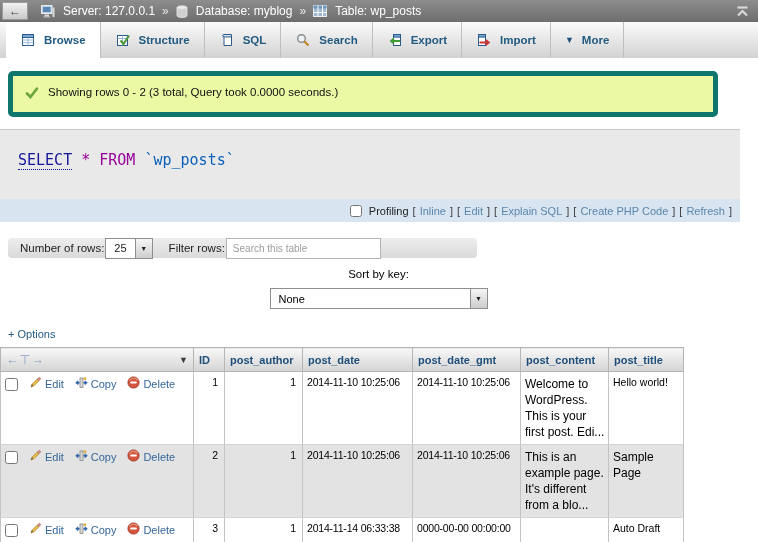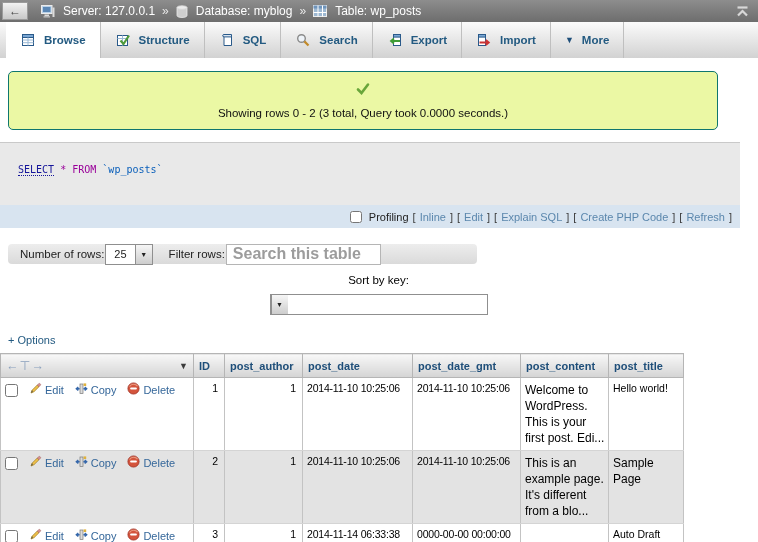--- a/index.html
+++ b/index.html
@@ -36,30 +36,30 @@
     border-right: 1px solid #bfbfbf; color: #235a81;
     font-weight: bold; font-size: 11.5px; cursor: pointer; white-space: nowrap;
   }
   .tab.active { background: #fff; }
   .tab-icon { display: inline-flex; width: 16px; height: 16px; }
   .more-caret { color: #1e4e79; font-size: 9px; }
 
   
   .success {
     margin: 13px 0 0 8px; width: 710px;
-    background: #ebf8a4; border: 1px solid #0f766e; border-radius: 5px;
-    padding: 10px 12px; display: flex; align-items: center; gap: 9px;
-    font-size: 11.5px; color: #111; flex-direction: column;
+    background: #ebf8a4; border: 5px solid #0f766e; border-radius: 5px;
+    padding: 10px 12px; display: flex; align-items: flex-start; gap: 9px;
+    font-size: 11.5px; color: #111;
   }
 
   
   .query-section { margin-top: 12px; width: 740px; border-top: 1px solid #c9c9c9; background: #e9e9e9; }
   .query-code {
     padding: 21px 10px 30px 18px;
-    font-family: "DejaVu Sans Mono", monospace; font-size: 10px;
+    font-family: "DejaVu Sans Mono", monospace; font-size: 15px;
   }
   .tok-select { color: #15159a; border-bottom: 1px dotted #15159a; }
   .tok-punct { color: #990099; }
   .tok-id { color: #0a5fba; }
   .query-toolbar {
     background: #d8e4f0; height: 23px; padding: 0 8px;
     display: flex; justify-content: flex-end; align-items: center; gap: 4px;
     font-size: 11px; color: #222;
   }
   .query-toolbar input { width: 12px; height: 12px; margin-right: 3px; }
@@ -78,21 +78,21 @@
     border: 1px solid #8f8f8f; background: #fff; font-size: 11px; cursor: pointer;
   }
   .fake-select .val { padding: 0 8px; }
   .fake-select .sel-arrow {
     width: 17px; align-self: stretch; display: flex; align-items: center; justify-content: center;
     background: linear-gradient(#f6f6f6, #cdcdcd); border-left: 1px solid #8f8f8f;
     font-size: 7px; color: #222;
   }
   .filter-input {
     width: 155px; height: 21px; border: 1px solid #b5b5b5;
-    font-size: 16px; padding: 0 6px; color: #333; font-family: "Liberation Sans", sans-serif; font-weight: bold;
+    font-size: 10px; padding: 0 6px; color: #333; font-family: "Liberation Sans", sans-serif;
   }
   .filter-input::placeholder { color: #9c9c9c; }
   .sort-row { margin: 10px 9px 0 8px; display: flex; align-items: center; gap: 8px; font-size: 11.5px; flex-direction: column; }
   .sort-select { width: 218px; }
   .sort-select .val { flex: 1; }
   .options-link { display: inline-block; margin: 19px 0 0 8px; color: #235a81; font-size: 11px; }
 
   
   .grid { margin-top: 5px; border-collapse: collapse; table-layout: fixed; width: 683px; font-size: 10.5px; }
   .grid th {
@@ -281,20 +281,21 @@
     <span class="sel-arrow">▼</span>
   </span>
   <span style="width:14px"></span>
   <span>Filter rows:</span>
   <input class="filter-input" type="text" placeholder="Search this table" style="">
 </div>
 
 <div class="sort-row">
   <span>Sort by key:</span>
   <span class="fake-select sort-select">
+    <span class="val">None</span>
     <span class="sel-arrow">▼</span>
   </span>
 </div>
 
 <a class="options-link">+ Options</a>
 
 
 <table class="grid">
   <colgroup>
     <col style="width:193px">

